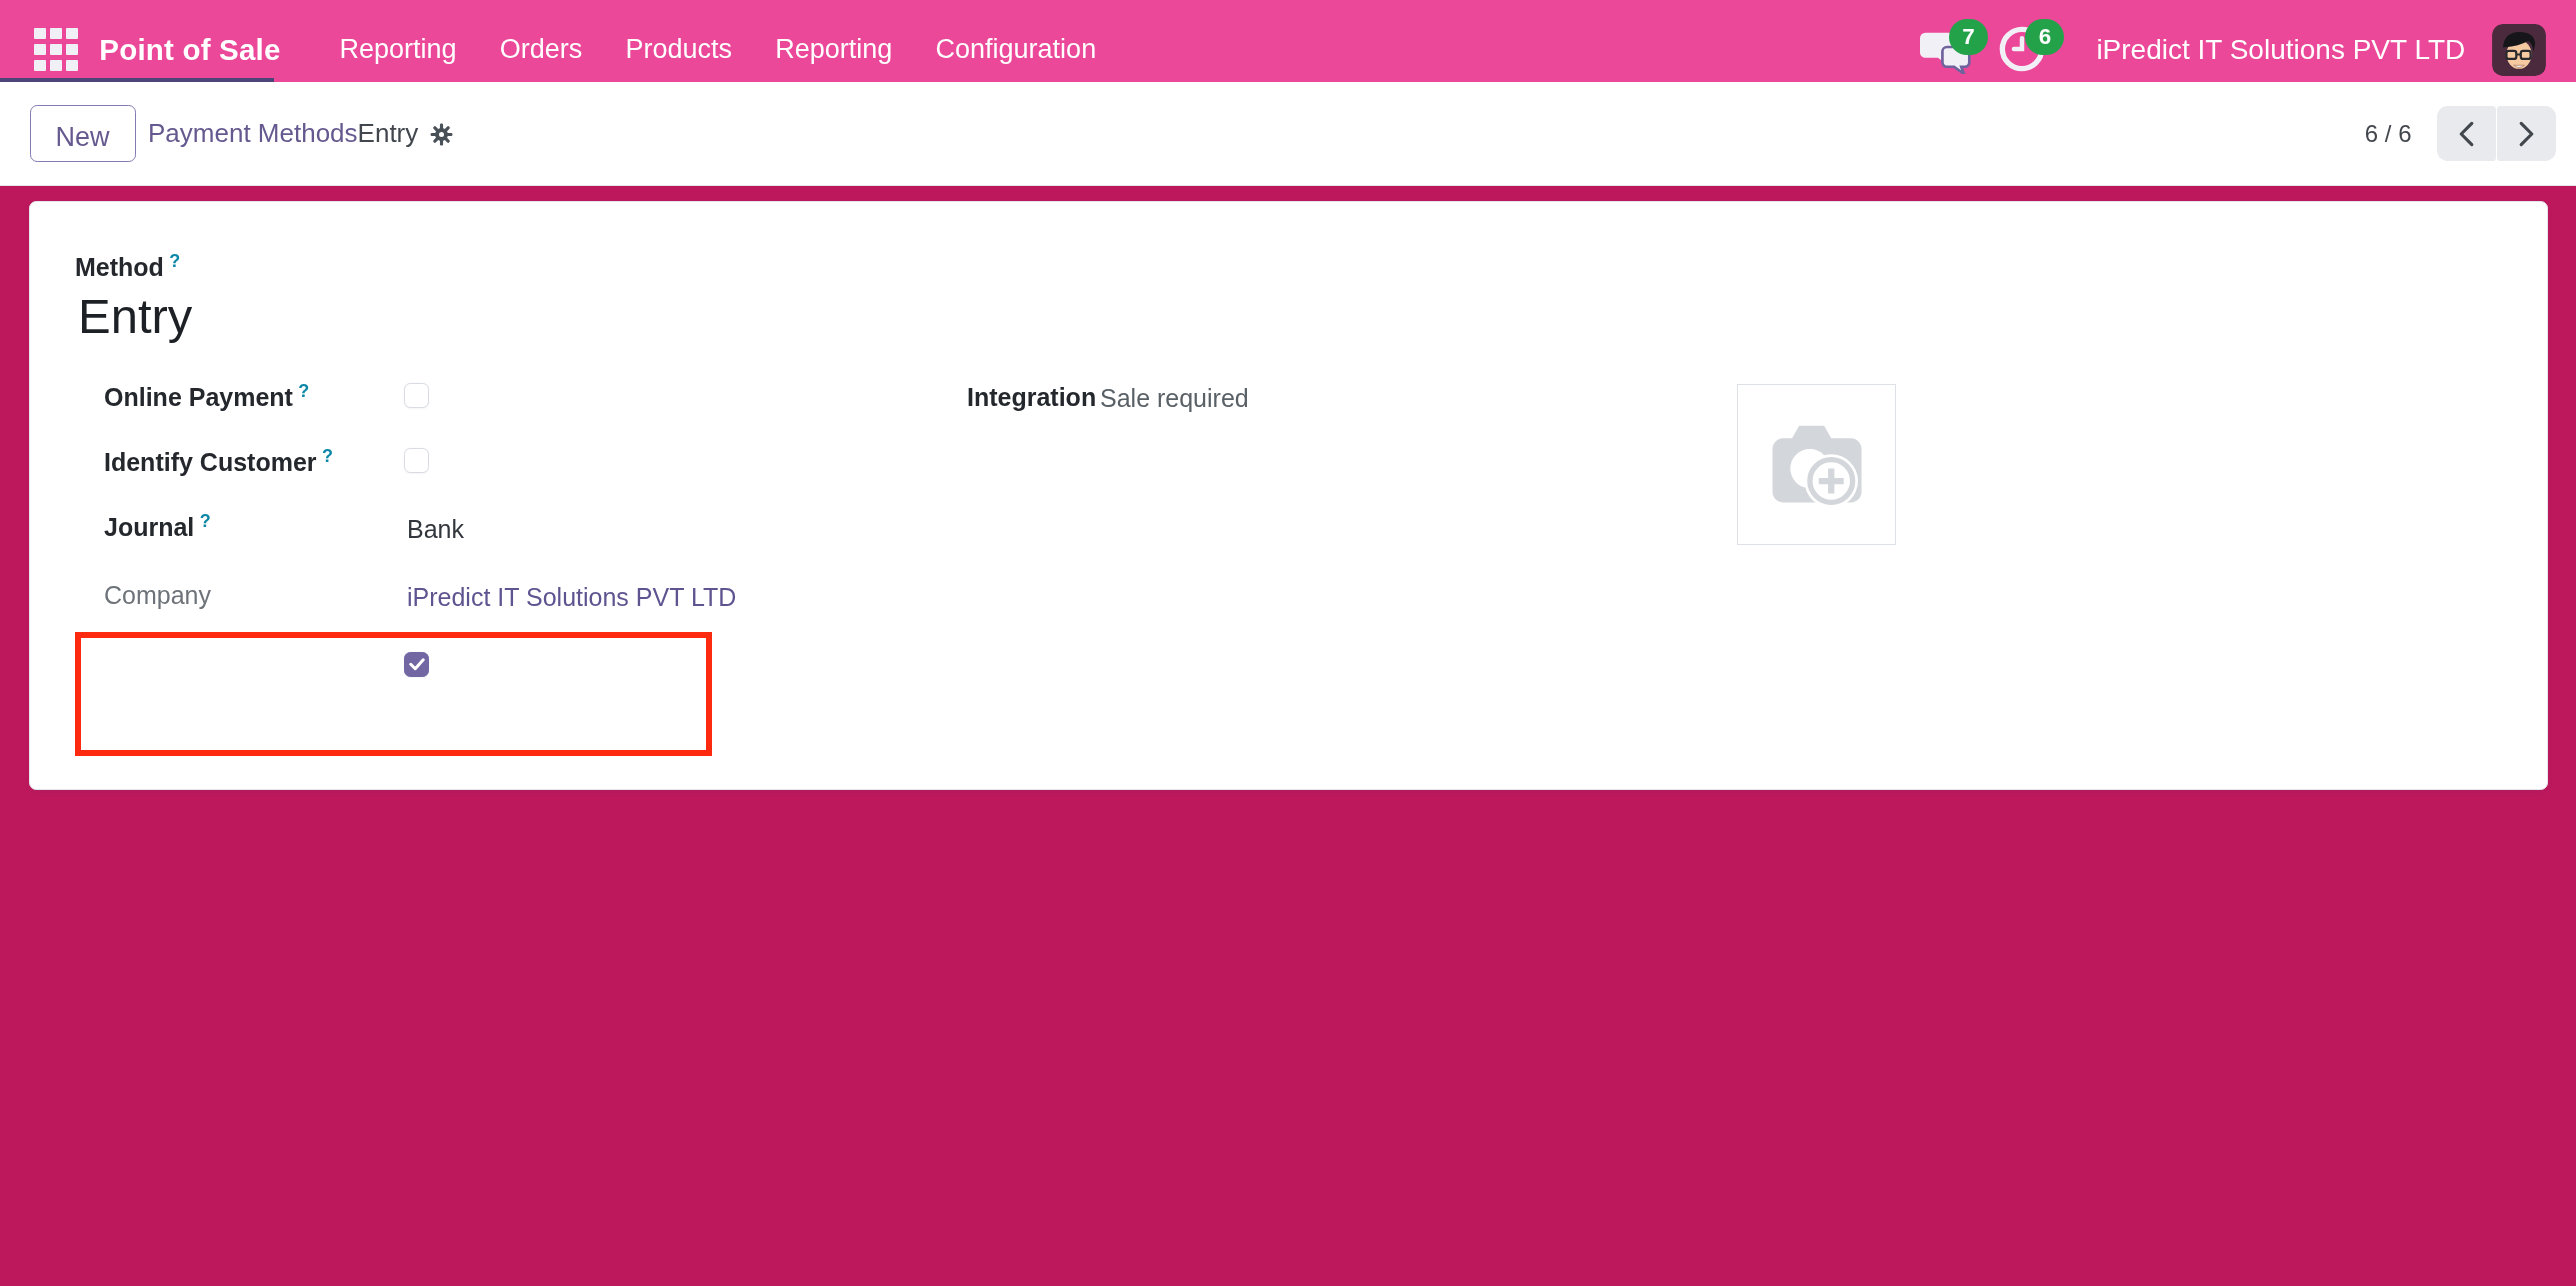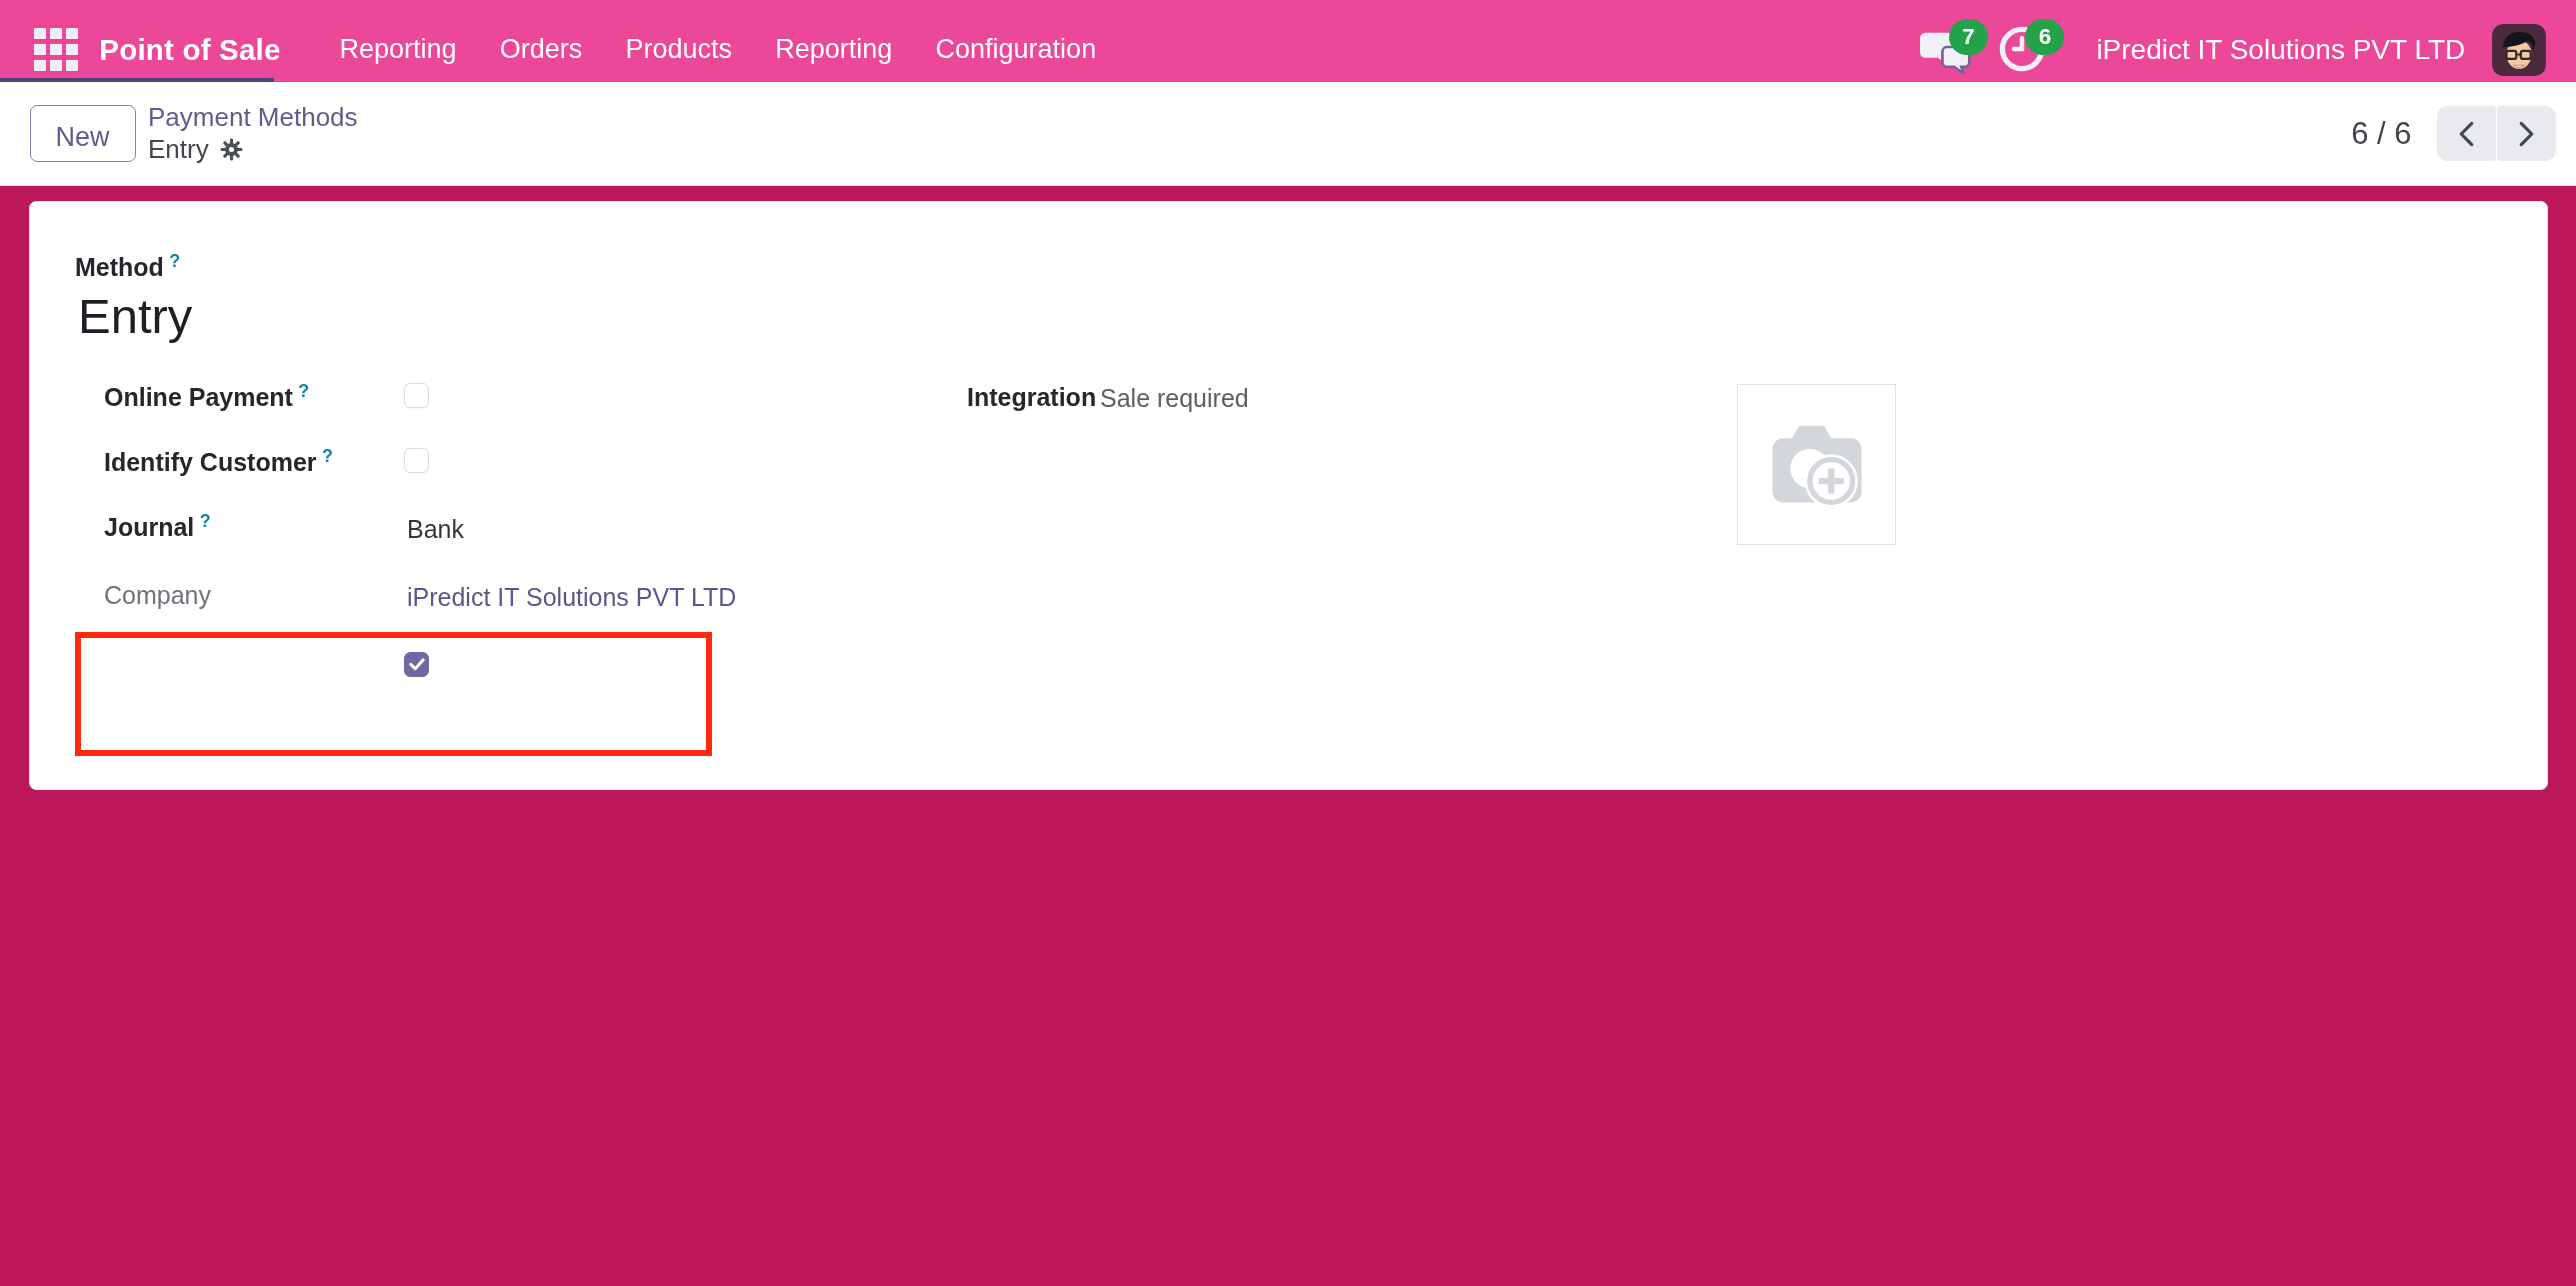--- a/index.html
+++ b/index.html
@@ -66,26 +66,26 @@
     display:flex; align-items:center;
     padding:0 19.7px 0 29.5px;
   }
   .btn-new {
     background:#fff; color:#66598f;
     border:1.8px solid #8579b1; border-radius:7.2px;
     font-size:27px; font-weight:500;
     padding:16px 25px; height:57px;
     cursor:pointer; font-family:inherit;
   }
-  .breadcrumbs { margin-left:12.5px; display:flex; flex-direction:column; justify-content:center; line-height:1.2; }
+  .breadcrumbs { margin-left:12.5px; display:flex; justify-content:center; line-height:1.2; }
   .breadcrumb-parent { font-size:26px; color:#66598f; font-weight:500; cursor:pointer; }
   .breadcrumb-current { font-size:26px; color:#42464d; font-weight:500; display:flex; align-items:center; gap:10.7px; }
   .gear-btn { cursor:pointer; display:inline-flex; margin-top:1.8px; }
   .cp-right { margin-left:auto; display:flex; align-items:center; gap:25px; }
-  .pager-count { font-size:31px; color:#42464d; }
+  .pager-count { font-size:24px; color:#42464d; }
   .pager-buttons { display:flex; gap:1.8px; }
   .pager-btn {
     width:59px; height:55px; background:#e8eaed; border:none;
     display:flex; align-items:center; justify-content:center;
     cursor:pointer;
   }
   .pager-btn.prev { border-radius:10.7px 3.6px 3.6px 10.7px; }
   .pager-btn.next { border-radius:3.6px 10.7px 10.7px 3.6px; }
 
   

